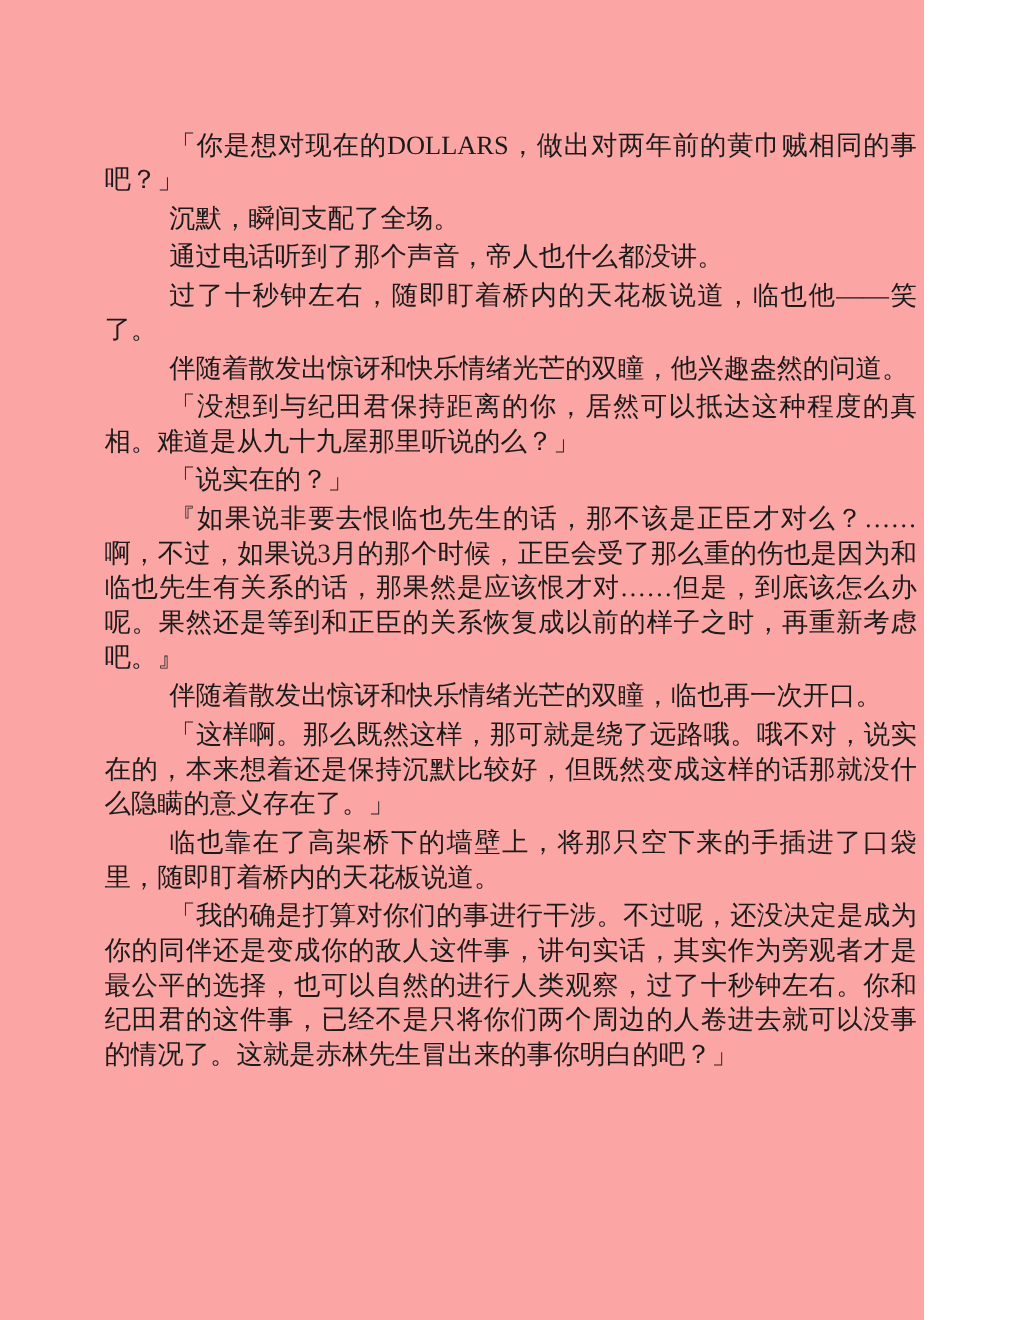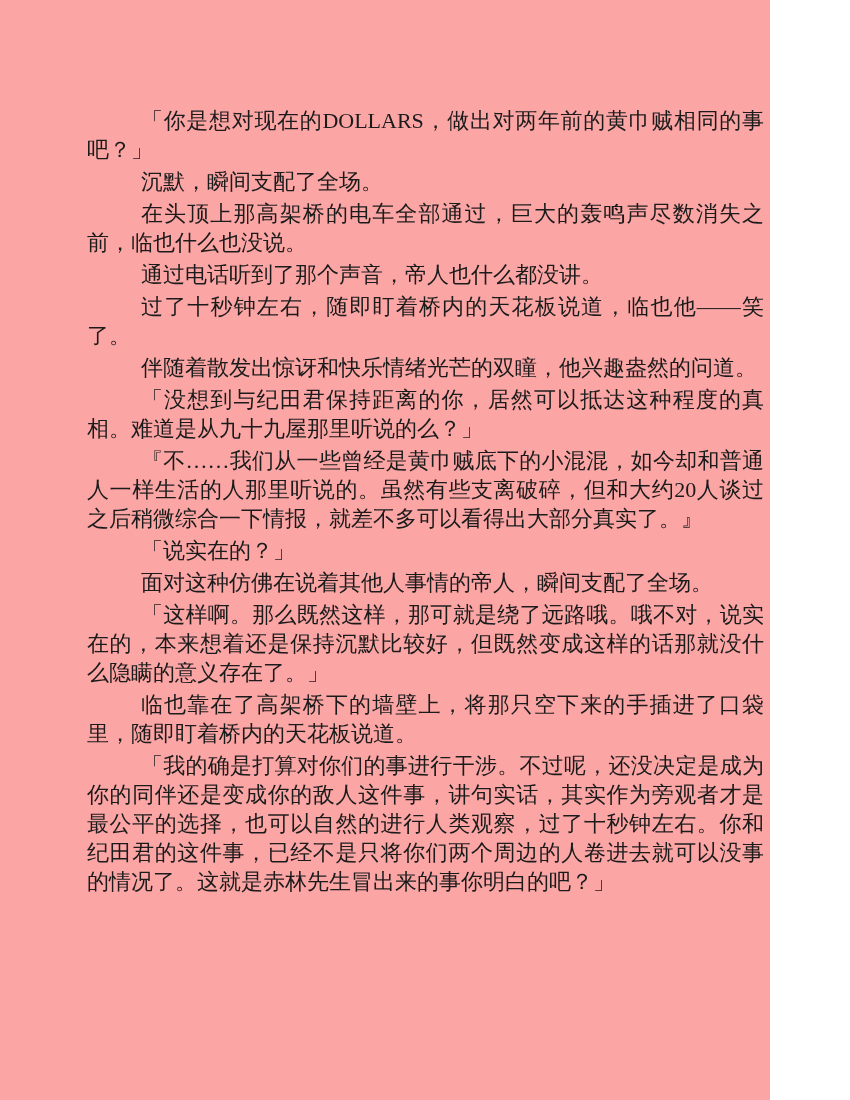--- a/index.html
+++ b/index.html
@@ -31,25 +31,24 @@
     word-break: break-all;
   }
 </style>
 </head>
 <body>
 
 <div class="page">
   <div class="text-block">
     <p>「你是想对现在的DOLLARS，做出对两年前的黄巾贼相同的事吧？」</p>
     <p>沉默，瞬间支配了全场。</p>
-    <p>在头顶上那高架桥的电车全部通过，巨大的轰鸣声尽数消失之前，临也什么也没说。</p>
     <p>通过电话听到了那个声音，帝人也什么都没讲。</p>
     <p>过了十秒钟左右，随即盯着桥内的天花板说道，临也他——笑了。</p>
     <p>伴随着散发出惊讶和快乐情绪光芒的双瞳，他兴趣盎然的问道。</p>
     <p>「没想到与纪田君保持距离的你，居然可以抵达这种程度的真相。难道是从九十九屋那里听说的么？」</p>
-    <p>『不……我们从一些曾经是黄巾贼底下的小混混，如今却和普通人一样生活的人那里听说的。虽然有些支离破碎，但和大约20人谈过之后稍微综合一下情报，就差不多可以看得出大部分真实了。』</p>
     <p>「说实在的？」</p>
-    <p>面对这种仿佛在说着其他人事情的帝人，瞬间支配了全场。</p>
+    <p>『如果说非要去恨临也先生的话，那不该是正臣才对么？……啊，不过，如果说3月的那个时候，正臣会受了那么重的伤也是因为和临也先生有关系的话，那果然是应该恨才对……但是，到底该怎么办呢。果然还是等到和正臣的关系恢复成以前的样子之时，再重新考虑吧。』</p>
+    <p>伴随着散发出惊讶和快乐情绪光芒的双瞳，临也再一次开口。</p>
     <p>「这样啊。那么既然这样，那可就是绕了远路哦。哦不对，说实在的，本来想着还是保持沉默比较好，但既然变成这样的话那就没什么隐瞒的意义存在了。」</p>
     <p>临也靠在了高架桥下的墙壁上，将那只空下来的手插进了口袋里，随即盯着桥内的天花板说道。</p>
     <p>「我的确是打算对你们的事进行干涉。不过呢，还没决定是成为你的同伴还是变成你的敌人这件事，讲句实话，其实作为旁观者才是最公平的选择，也可以自然的进行人类观察，过了十秒钟左右。你和纪田君的这件事，已经不是只将你们两个周边的人卷进去就可以没事的情况了。这就是赤林先生冒出来的事你明白的吧？」</p>
   </div>
 </div>
 
 </body></html>

